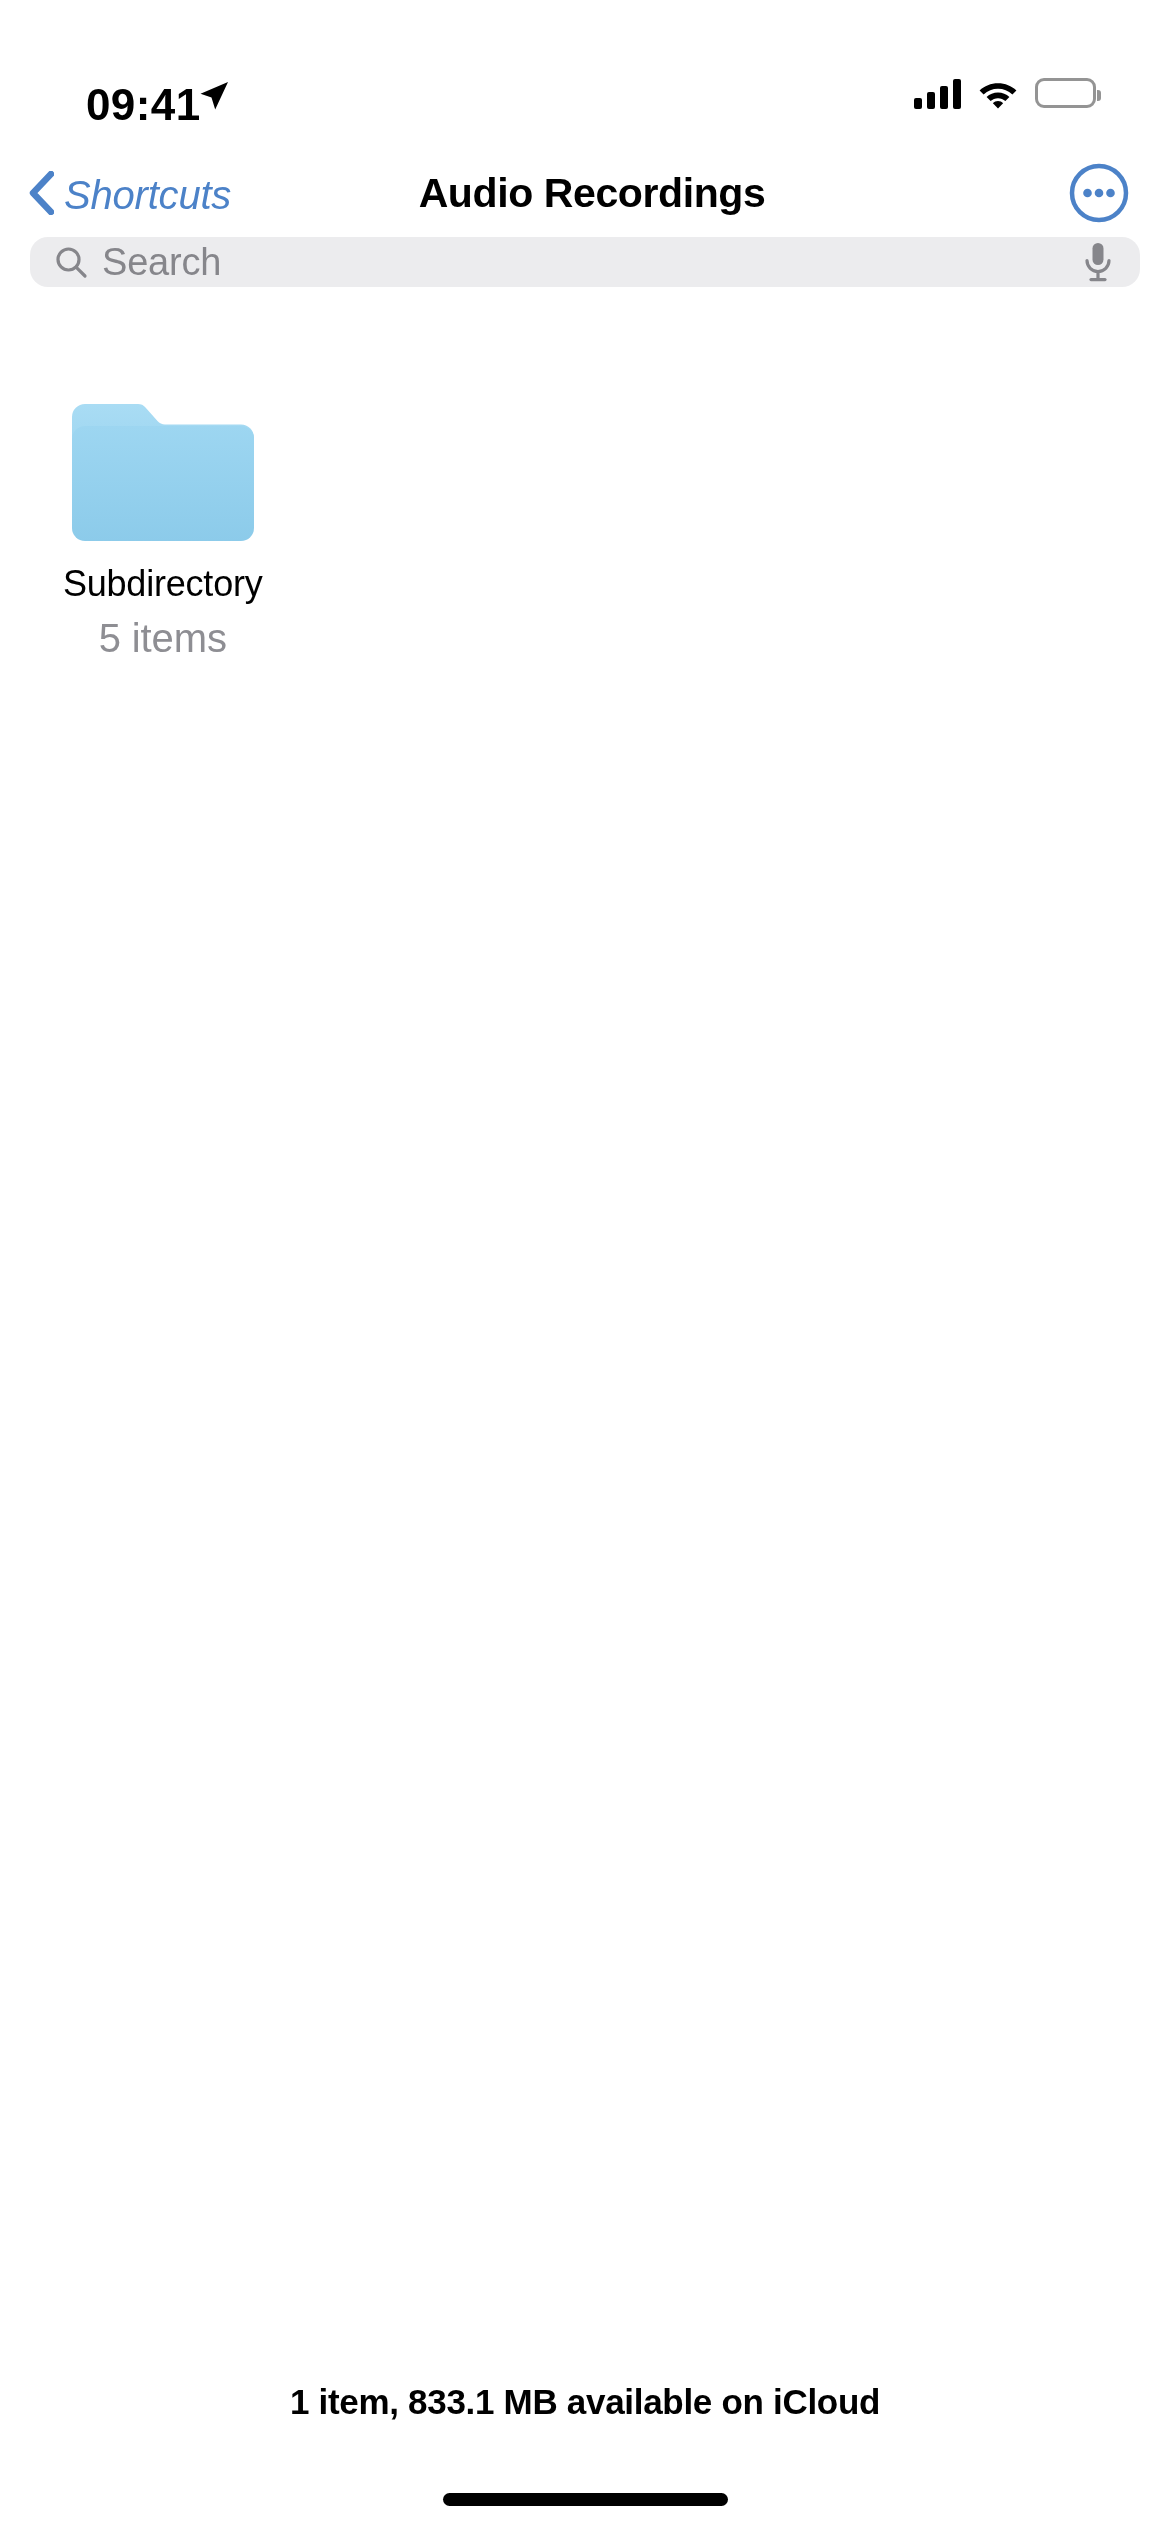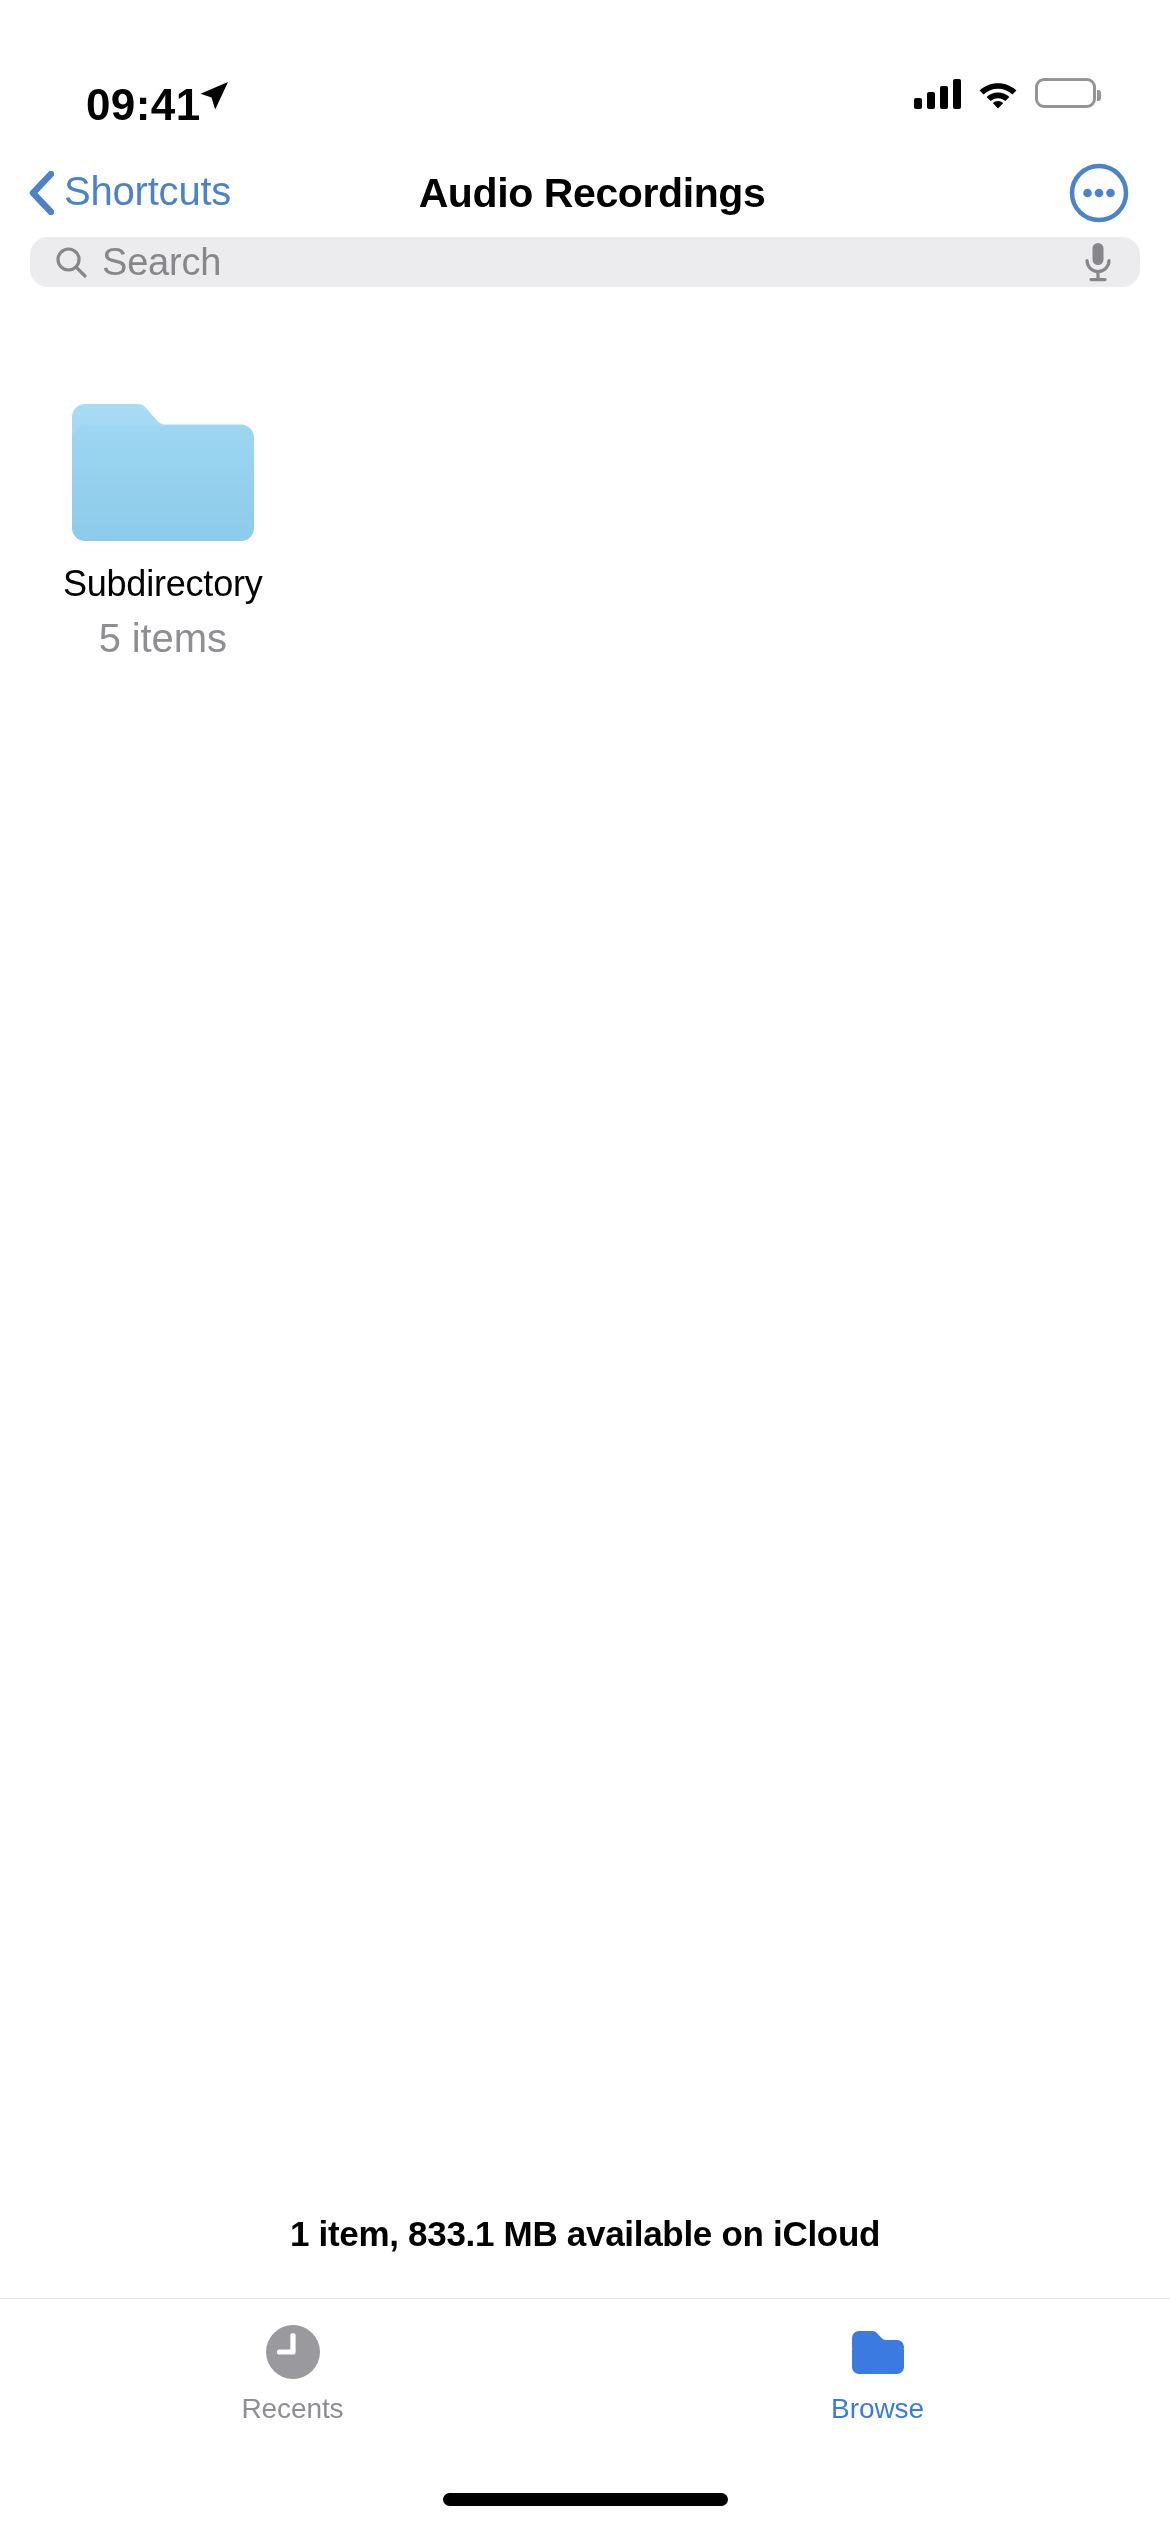--- a/index.html
+++ b/index.html
@@ -73,22 +73,23 @@
   
   .navbar {
     flex:0 0 88px;
     position:relative;
     display:flex; align-items:center;
   }
   .nav-back {
     position:absolute;
     left:28px; top:50%;
     transform:translateY(-50%);
-    display:flex; align-items:flex-start; gap:10px;
-    cursor:pointer;
+    display:flex; align-items:flex-end; gap:10px;
+    cursor:pointer;
+    font-style:italic;
   }
   .nav-back svg { display:block; }
   .nav-back-label {
     font-size:40px;
     color:#4c82c8;
     letter-spacing:-0.2px;
     line-height:1;
   }
   .nav-title {
     position:absolute;
@@ -318,41 +319,18 @@
         </div>
         <div class="item-name">Subdirectory</div>
         <div class="item-sub">5 items</div>
       </div>
 
     </div>
   </div>
 
   <div class="footer-status">1 item, 833.1 MB available on iCloud</div>
 
-  <div class="tabbar">
-
-    <div class="tab inactive">
-      <span class="tab-ico">
-        <svg viewBox="0 0 62 62" width="62" height="62" aria-hidden="true">
-          <circle cx="31" cy="31" r="27" fill="#9a9a9e"></circle>
-          <path d="M31 14.5 L31 31 L17.5 31" fill="none" stroke="#ffffff" stroke-width="5.2" stroke-linecap="round" stroke-linejoin="round"></path>
-        </svg>
-      </span>
-      <span class="tab-label">Recents</span>
-    </div>
-
-    <div class="tab active">
-      <span class="tab-ico">
-        <svg viewBox="0 0 62 62" width="62" height="62" aria-hidden="true">
-          <path d="M5 17 a7 7 0 0 1 7 -7 h13.5 a6 6 0 0 1 4.4 1.9 l4.6 5.2 a6 6 0 0 0 4.4 1.9 h11.1 a7 7 0 0 1 7 7 v1.2 H5 Z" fill="#3b7ae0"></path>
-          <path d="M5 29 a7 7 0 0 1 7 -7 h38 a7 7 0 0 1 7 7 v17 a7 7 0 0 1 -7 7 h-38 a7 7 0 0 1 -7 -7 Z" fill="#3b7ae0"></path>
-        </svg>
-      </span>
-      <span class="tab-label">Browse</span>
-    </div>
-
-  </div>
 
   <div class="home-bar-wrap">
     <div class="home-bar"></div>
   </div>
 
 </div>
 
 </body></html>

